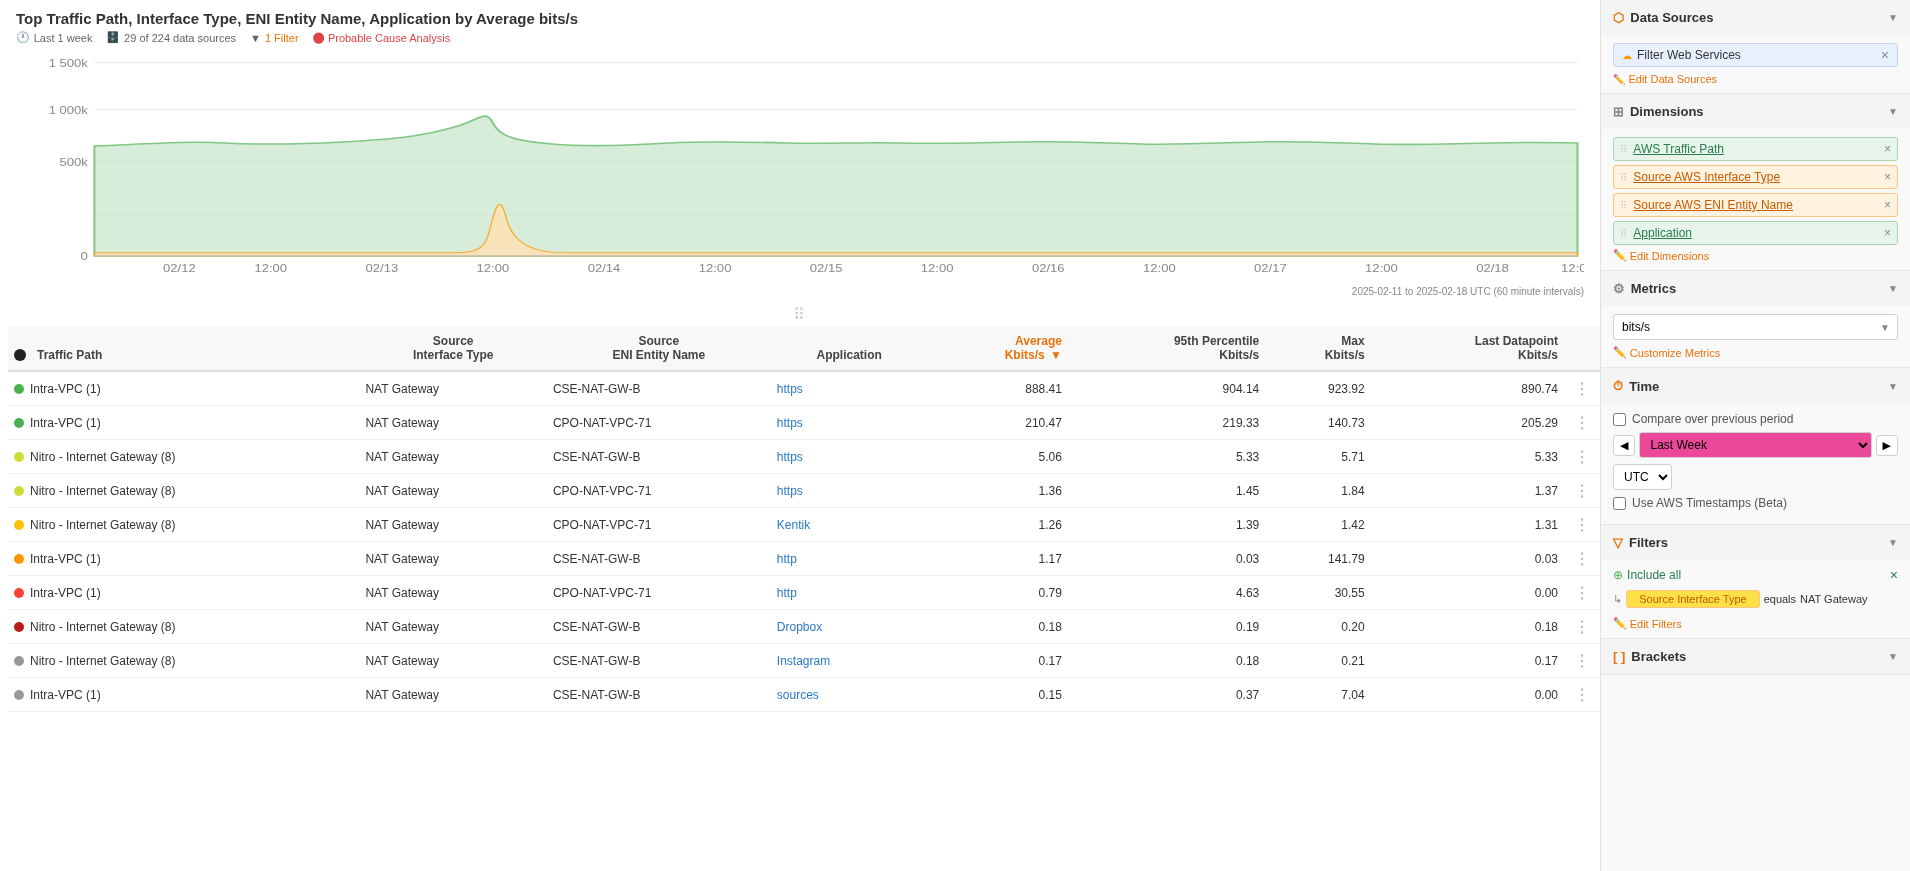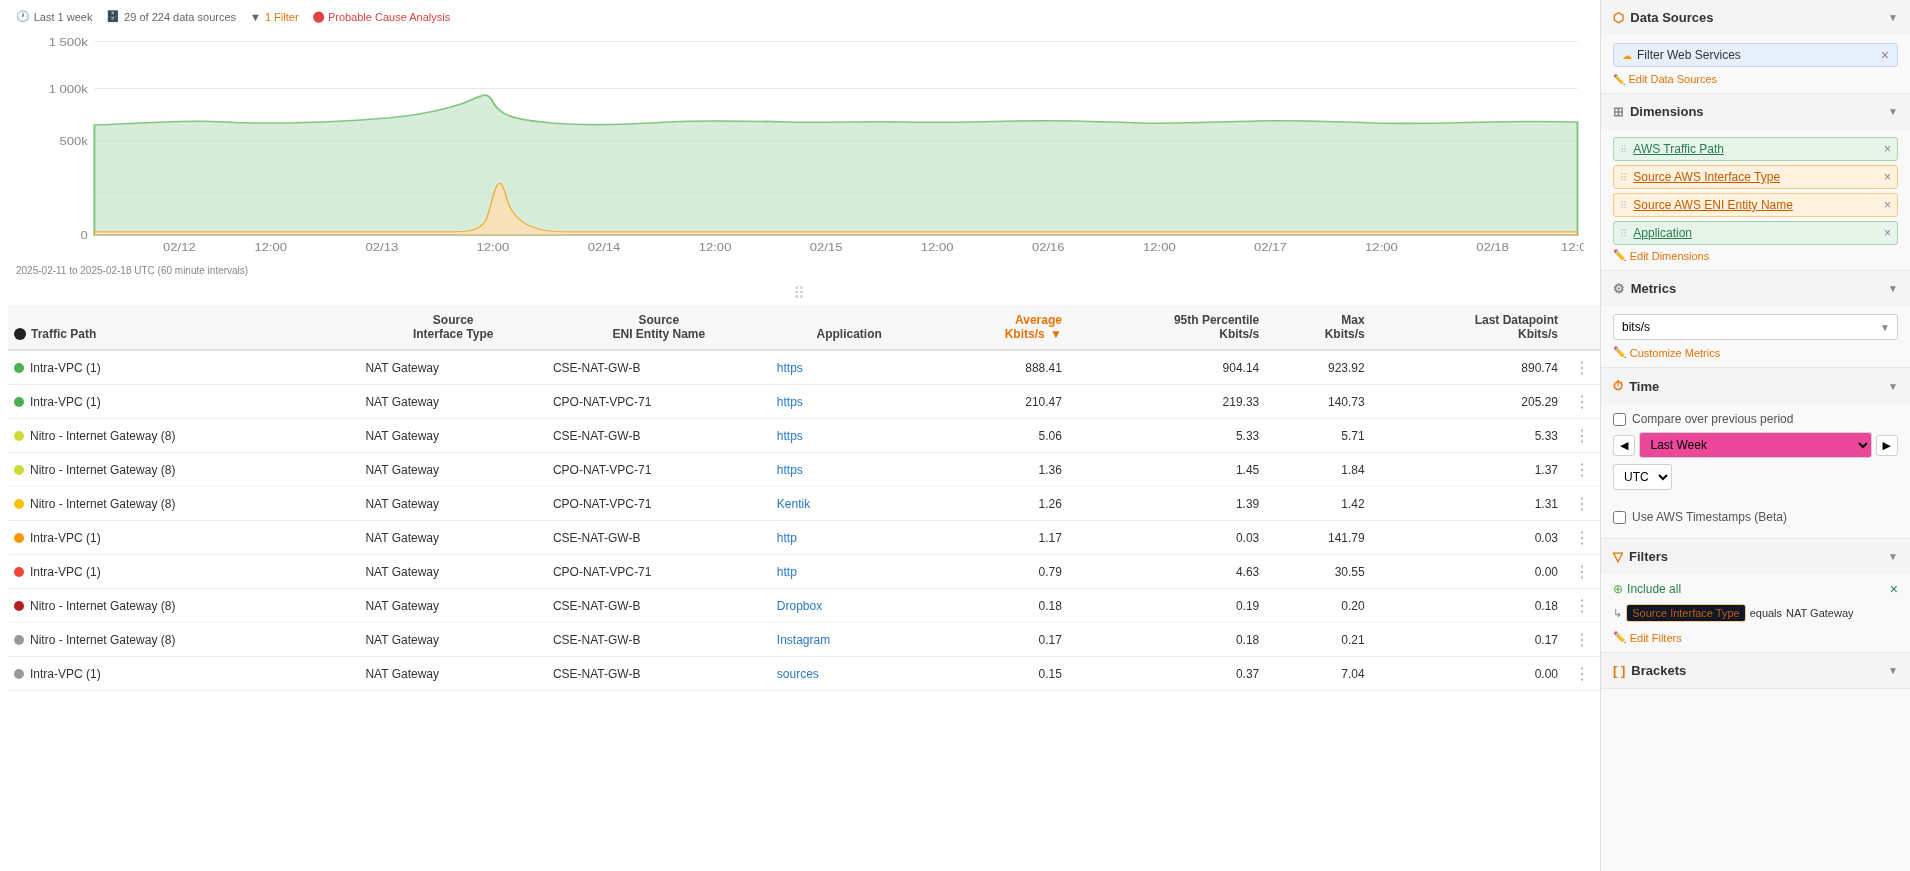--- a/index.html
+++ b/index.html
@@ -10,21 +10,21 @@
     .chart-area { padding: 10px 16px 0 16px; flex-shrink: 0; }
     .chart-title { font-size: 15px; font-weight: 600; color: #333; margin-bottom: 4px; }
     .chart-meta { display: flex; align-items: center; gap: 14px; font-size: 11px; color: #666; margin-bottom: 8px; }
     .meta-item { display: flex; align-items: center; gap: 4px; }
     .filter-link { color: #e8730a; cursor: pointer; text-align: center; }
     .pca-link { color: #d44; cursor: pointer; display: flex; align-items: center; gap: 3px; }
 
     .chart-container { position: relative; height: 230px; margin-bottom: 0; }
     .chart-svg { width: 100%; height: 100%; }
     .chart-time-label { text-anchor: middle; font-size: 10px; fill: #888; }
-    .chart-subtitle { text-align: left; font-size: 10px; color: #888; margin: 4px 0 6px; }
+    .chart-subtitle { text-align: right; font-size: 10px; color: #888; margin: 4px 0 6px; }
 
     .drag-handle { text-align: center; color: #ccc; font-size: 16px; cursor: row-resize; padding: 2px 0; letter-spacing: 2px; }
 
     
     .table-wrapper { flex: 1; overflow-y: auto; padding: 0 0 0 8px; }
     table { width: 100%; border-collapse: collapse; font-size: 12px; }
     thead tr { background: #f8f8f8; border-bottom: 2px solid #e0e0e0; }
     thead th { padding: 8px 6px; text-align: center; font-weight: 600; color: #444; white-space: nowrap; vertical-align: bottom; }
     thead th.numeric { text-align: right; }
     thead th .sort-indicator { color: #e8730a; margin-left: 2px; }
@@ -74,35 +74,36 @@
     .time-select-row { display: flex; align-items: center; gap: 4px; margin-bottom: 6px; }
     .arrow-btn { border: 1px solid #d0d0d0; background: #fff; border-radius: 3px; padding: 3px 6px; cursor: pointer; font-size: 11px; }
     .time-select { border: 1px solid #d0d0d0; border-radius: 3px; padding: 4px 6px; font-size: 12px; background: #ec4899; flex: 1; cursor: pointer; }
     .tz-select { border: 1px solid #d0d0d0; border-radius: 3px; padding: 4px 6px; font-size: 12px; background: #fff; cursor: pointer; }
 
     
     .filter-include { display: flex; align-items: center; justify-content: space-between; margin-bottom: 5px; font-size: 12px; }
     .filter-include span { color: #2a7d4f; display: flex; align-items: center; gap: 4px; }
     .filter-rule { display: flex; align-items: center; gap: 4px; font-size: 11px; padding: 3px 0; }
     .filter-arrow { color: #888; font-size: 11px; }
-    .filter-key { background: #0f172a; border: 1px solid #ffc580; border-radius: 3px; padding: 2px 5px; color: #c75b00; font-size: 11px; }
+    .filter-key { background: #fde047; border: 1px solid #ffc580; border-radius: 3px; padding: 2px 12px; color: #c75b00; font-size: 11px; }
     .filter-val { color: #333; }
 
     
     ::-webkit-scrollbar { width: 6px; }
     ::-webkit-scrollbar-track { background: #f1f1f1; }
     ::-webkit-scrollbar-thumb { background: #ccc; border-radius: 3px; }
 
     .section-header-icon { margin-right: 6px; }
   </style>
 </head>
 <body>
 
 <div class="main">
   <div class="chart-area">
+    <div class="chart-title">Top Traffic Path, Interface Type, ENI Entity Name, Application by Average bits/s</div>
     <div class="chart-meta">
       <span class="meta-item">
         <span>🕐</span>
         <span>Last 1 week</span>
       </span>
       <span class="meta-item">
         <span>🗄️</span>
         <span><span>29</span> of <span>224 data sources</span></span>
       </span>
       <span class="meta-item">
@@ -153,21 +154,21 @@
     </div>
     <div class="chart-subtitle">2025-02-11 to 2025-02-18 UTC (60 minute intervals)</div>
     <div class="drag-handle">⠿</div>
   </div>
 
   <div class="table-wrapper">
     <table>
       <thead>
         <tr>
           <th>
-            <div style="display:flex;align-items:center;gap:5px;">
+            <div style="display:flex;align-items:center;gap:11px;">
               <span class="dot-header"></span>
               <span>Traffic Path</span>
             </div>
           </th>
           <th>Source<br>Interface Type</th>
           <th>Source<br>ENI Entity Name</th>
           <th>Application</th>
           <th class="numeric" style="color:#e8730a;cursor:pointer;">Average<br>Kbits/s <span class="sort-indicator">▼</span></th>
           <th class="numeric">95th Percentile<br>Kbits/s</th>
           <th class="numeric">Max<br>Kbits/s</th>
@@ -437,21 +438,21 @@
         <input type="checkbox" style="">
         <label>Compare over previous period</label>
       </div>
       <div class="time-select-row">
         <button class="arrow-btn">◀</button>
         <select class="time-select">
           <option>Last Week</option>
         </select>
         <button class="arrow-btn">▶</button>
       </div>
-      <div style="margin-bottom:20px;">
+      <div style="margin-bottom:6px;">
         <select class="tz-select">
           <option>UTC</option>
         </select>
       </div>
       <div class="time-option">
         <input type="checkbox" style="">
         <label>Use AWS Timestamps (Beta)</label>
       </div>
     </div>
   </div>

